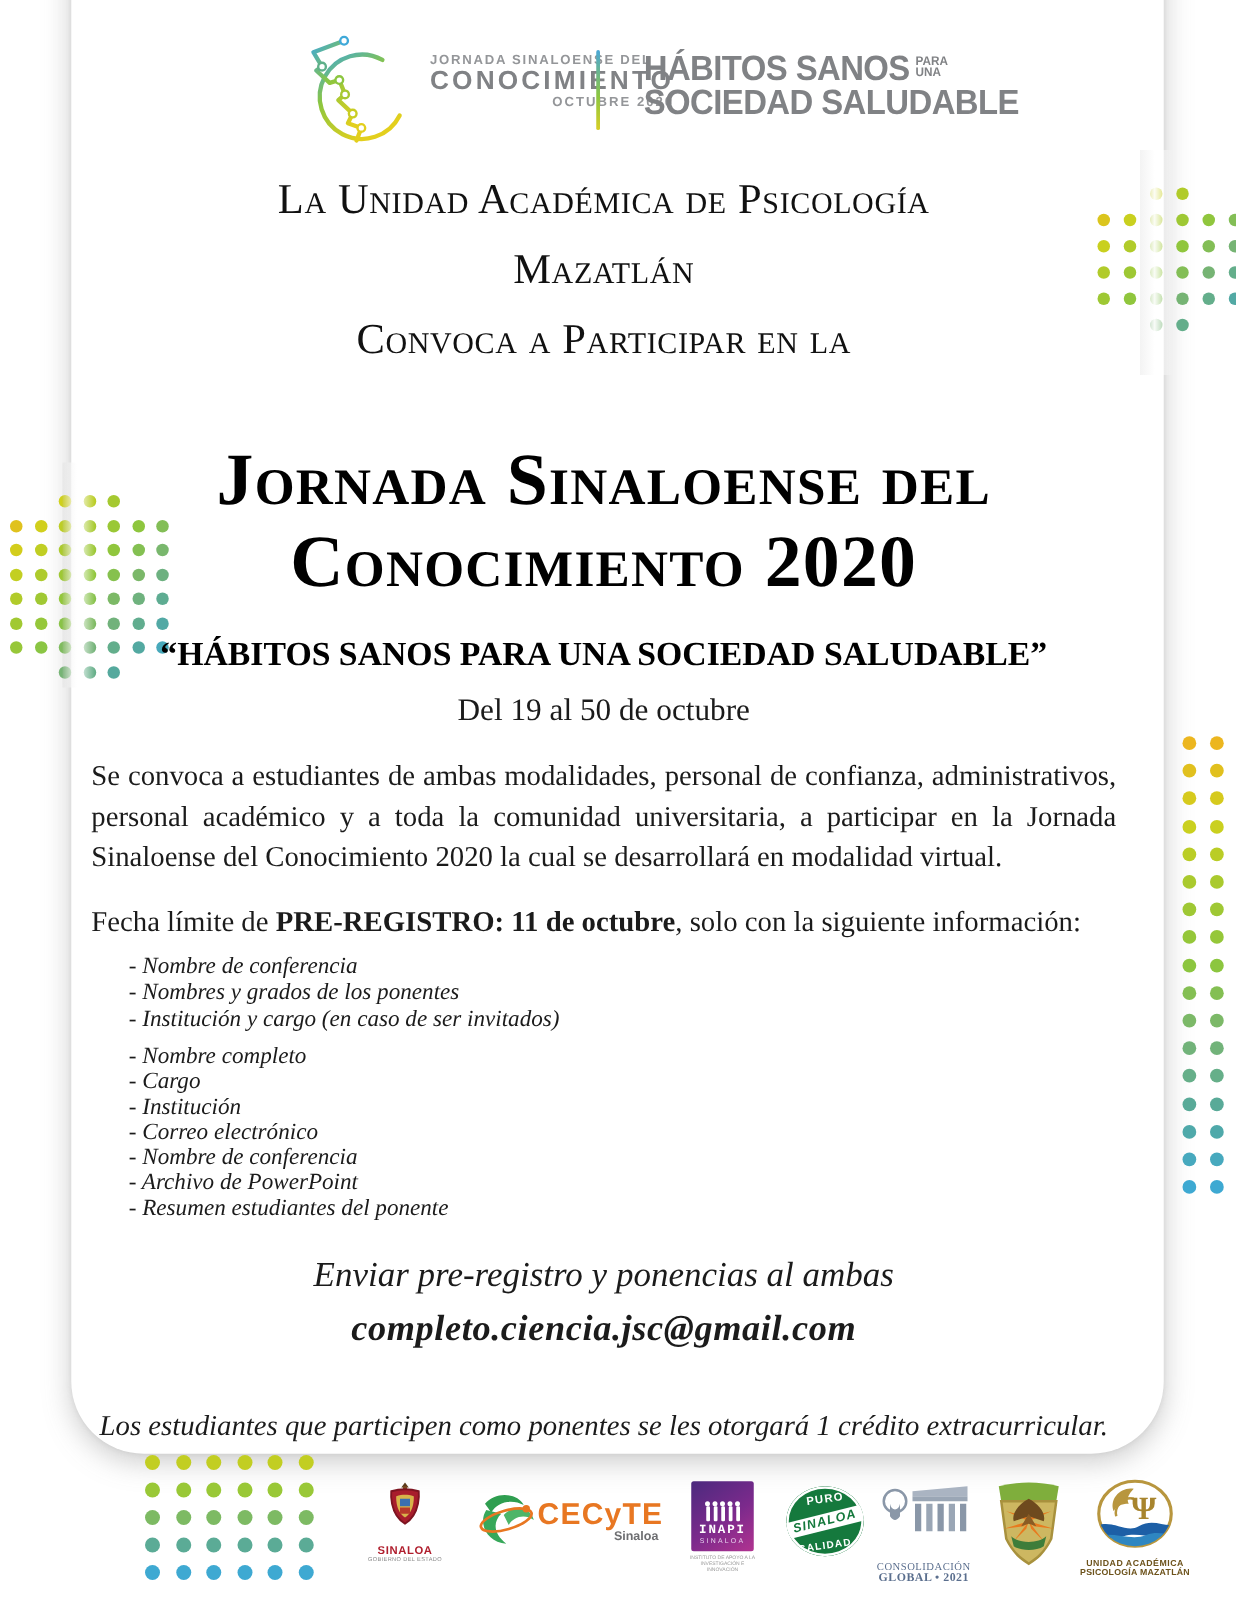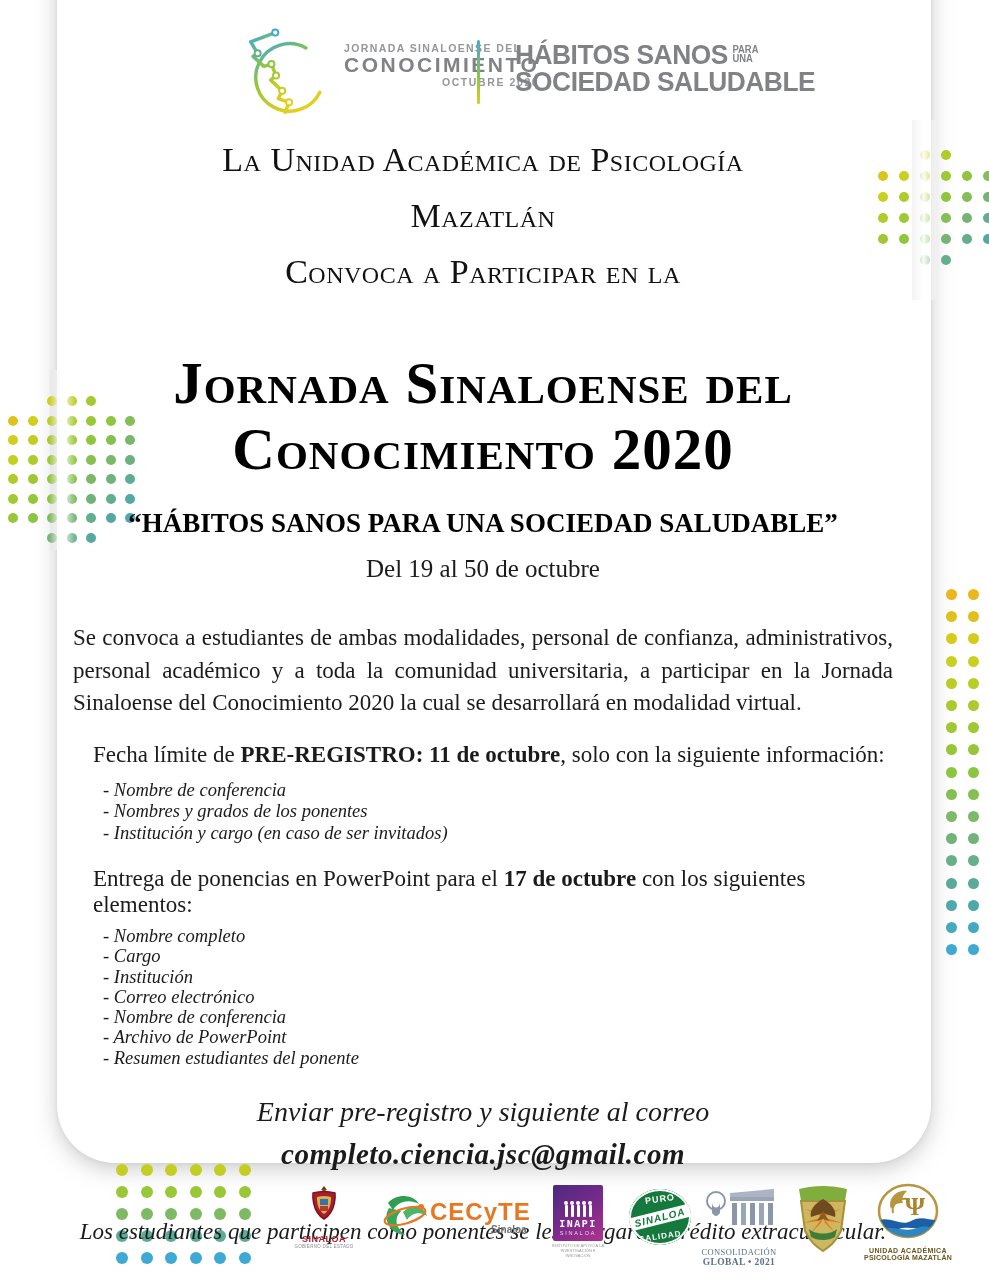--- a/index.html
+++ b/index.html
@@ -52,22 +52,22 @@
 
   
   .content { position:absolute; left:73px; top:0; width:820px; z-index:5; }
   .intro { margin-top:132px; text-align:center; font-variant:small-caps;
     font-size:34px; line-height:56px; color:#111; letter-spacing:.5px; }
   .title { margin-top:50px; text-align:center; font-variant:small-caps; font-weight:bold;
     font-size:59px; line-height:66px; color:#000; letter-spacing:1px; }
   .subtitle { margin-top:26px; text-align:center; font-weight:bold; font-size:27px; color:#000; }
   .dates { margin-top:16px; text-align:center; font-size:25px; }
 
-  .para { margin-top:39px; font-size:23px; line-height:32.5px; text-align:justify; }
-  .linehead { margin-top:22px; font-size:23px;margin-left:20px; }
+  .para { margin-top:22px; font-size:23px; line-height:32.5px; text-align:justify; }
+  .linehead { margin-top:22px; font-size:23px; }
   .ilist { margin-top:12px; margin-left:30px; font-style:italic; font-size:18.5px; line-height:21.5px; }
   .ilist.second { line-height:20.3px; margin-top:8px; }
   .sendline { margin-top:28px; text-align:center; font-style:italic; font-size:28px; }
   .email { margin-top:10px; text-align:center; font-style:italic; font-weight:bold; font-size:29px; letter-spacing:.5px; }
   .note { margin-top:48px; text-align:center; font-style:italic; font-size:23px; }
 
   
   .footer { position:absolute; left:0; top:1183px; width:989px; height:90px; z-index:5;
     font-family:"Liberation Sans",sans-serif; }
   .flogo { position:absolute; text-align:center; }
@@ -323,33 +323,32 @@
   <p class="para">Se convoca a estudiantes de ambas modalidades, personal de confianza, administrativos, personal académico y a toda la comunidad universitaria, a participar en la Jornada Sinaloense del Conocimiento 2020 la cual se desarrollará en modalidad virtual.</p>
 
   <p class="linehead"><span>Fecha límite de </span><b>PRE-REGISTRO: 11 de octubre</b><span>, solo con la siguiente información:</span></p>
 
   <div class="ilist" id="list1">
       <div>- Nombre de conferencia</div>
       <div>- Nombres y grados de los ponentes</div>
       <div>- Institución y cargo (en caso de ser invitados)</div>
     </div>
 
-  <p class="linehead"><span>Entrega de ponencias en PowerPoint para el </span><b>17 de octubre</b><span> con los siguientes elementos:</span></p>
 
   <div class="ilist second" id="list2">
       <div>- Nombre completo</div>
       <div>- Cargo</div>
       <div>- Institución</div>
       <div>- Correo electrónico</div>
       <div>- Nombre de conferencia</div>
       <div>- Archivo de PowerPoint</div>
       <div>- Resumen estudiantes del ponente</div>
     </div>
 
-  <div class="sendline">Enviar pre-registro y siguiente al correo</div>
+  <div class="sendline">Enviar pre-registro y ponencias al ambas</div>
   <div class="email">completo.ciencia.jsc@gmail.com</div>
 
   <div class="note">Los estudiantes que participen como ponentes se les otorgará 1 crédito extracurricular.</div>
 </div>
 
 <div class="footer">
 
   <div class="flogo f-sin">
     <span>
       <svg width="34" height="44" viewBox="0 0 34 44">

